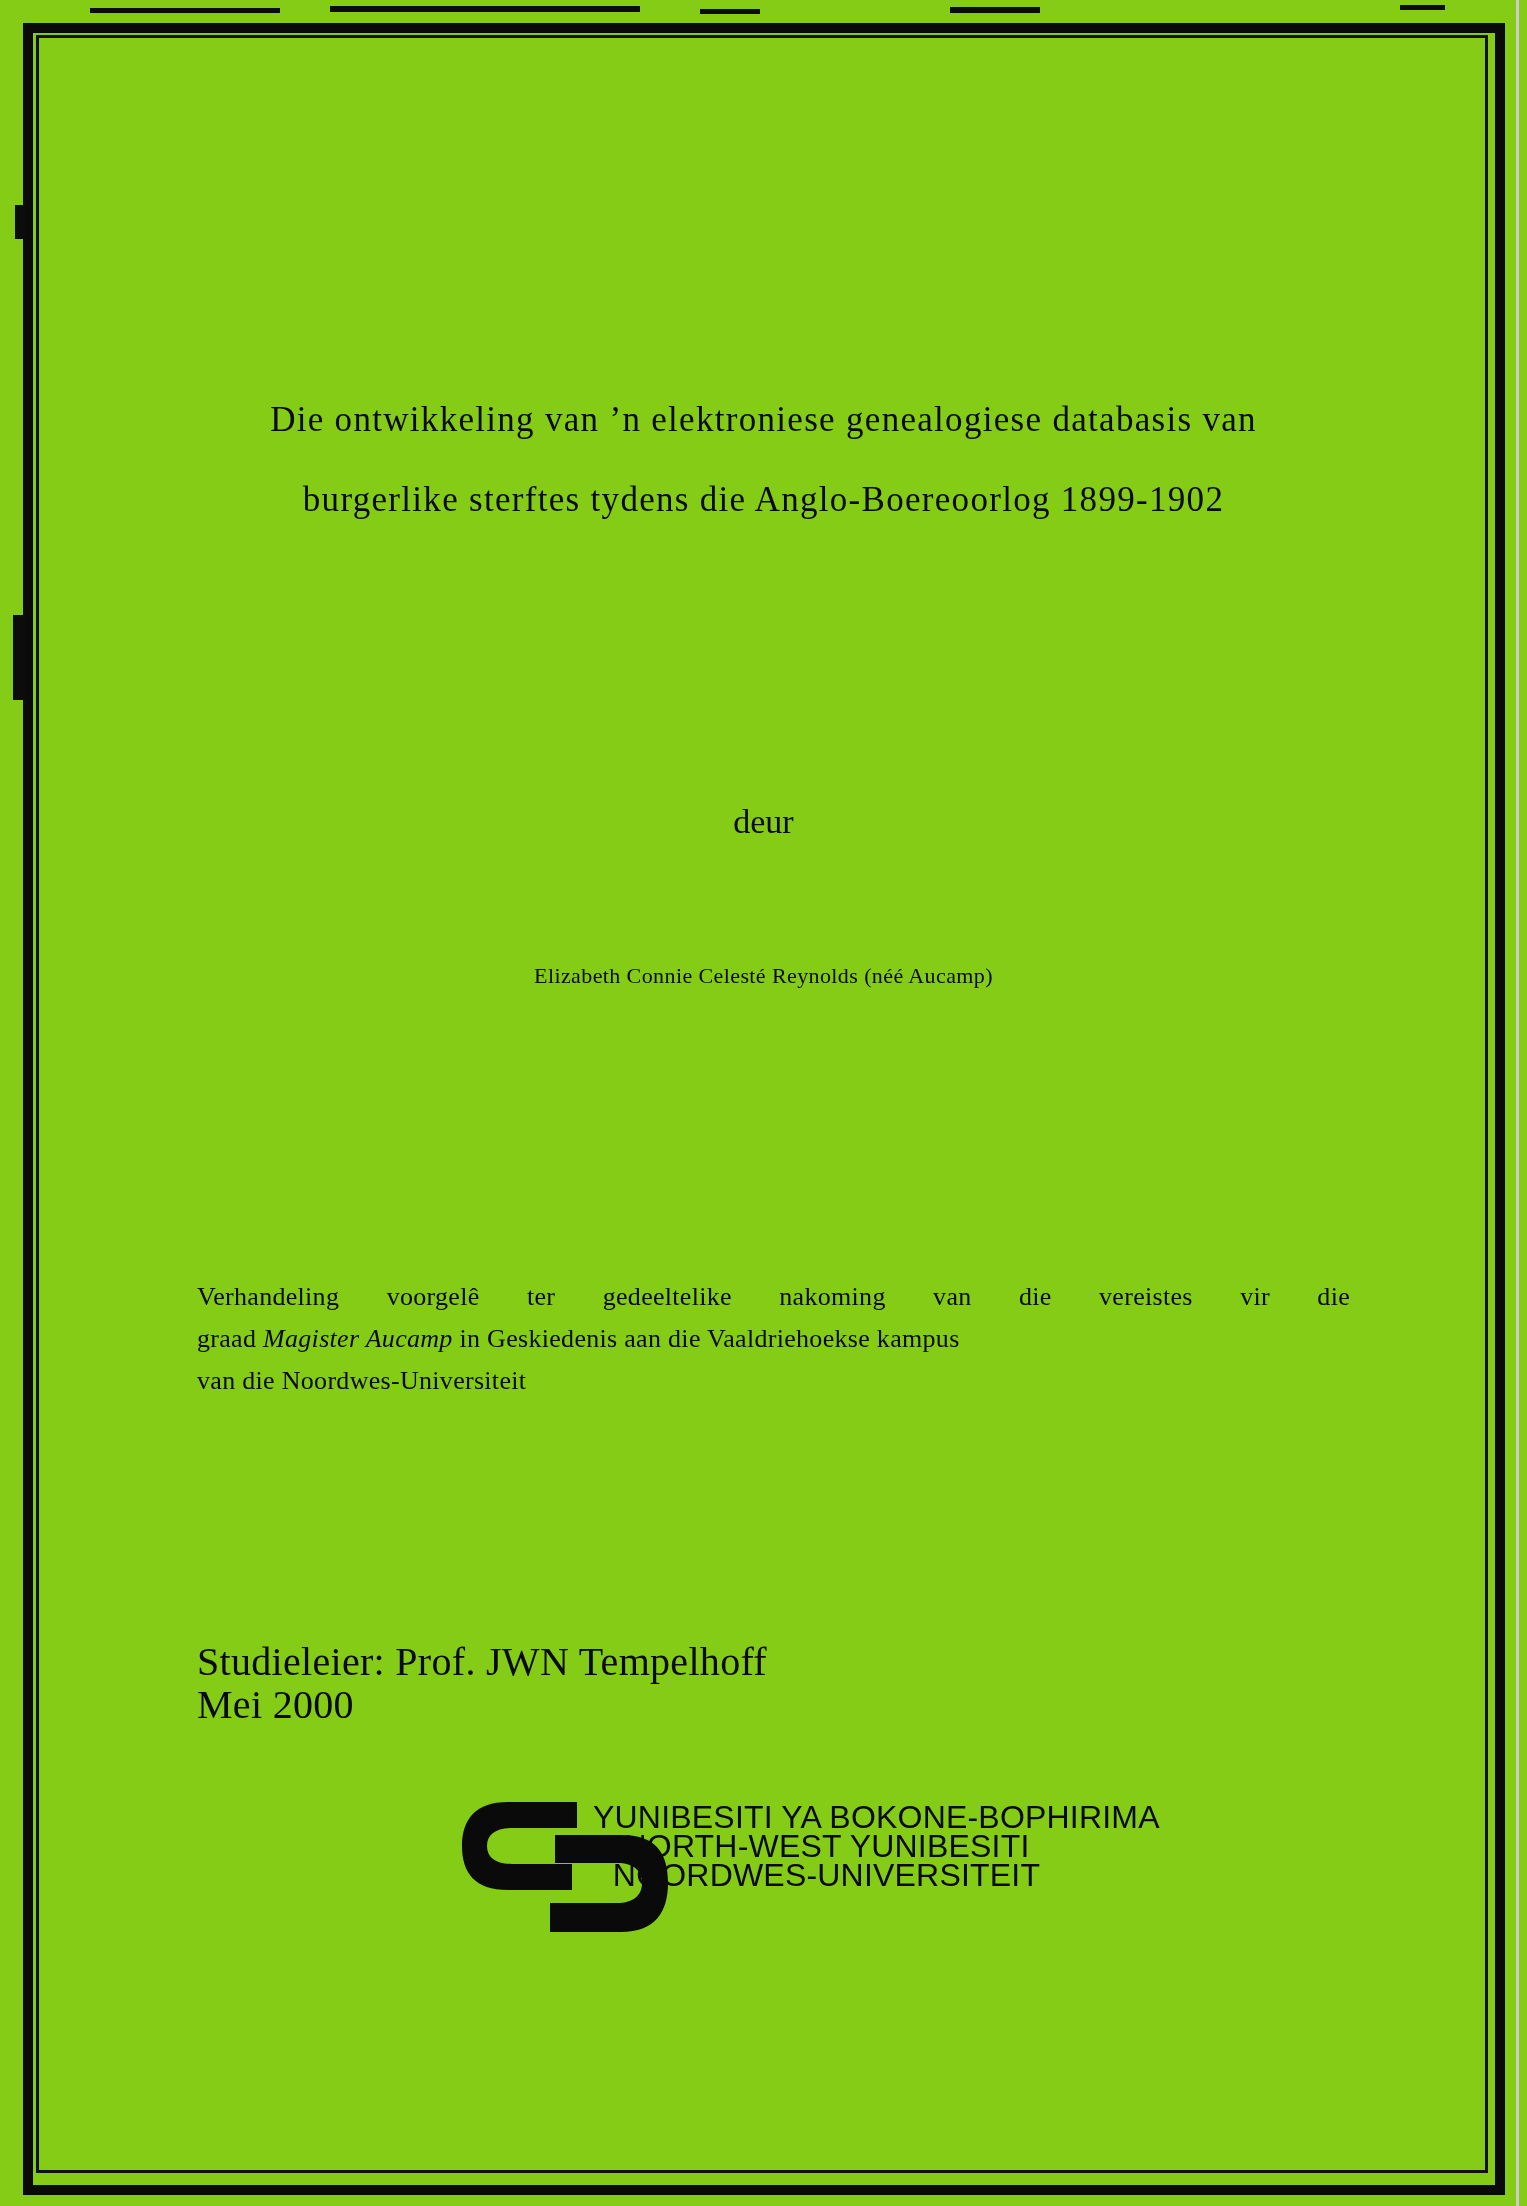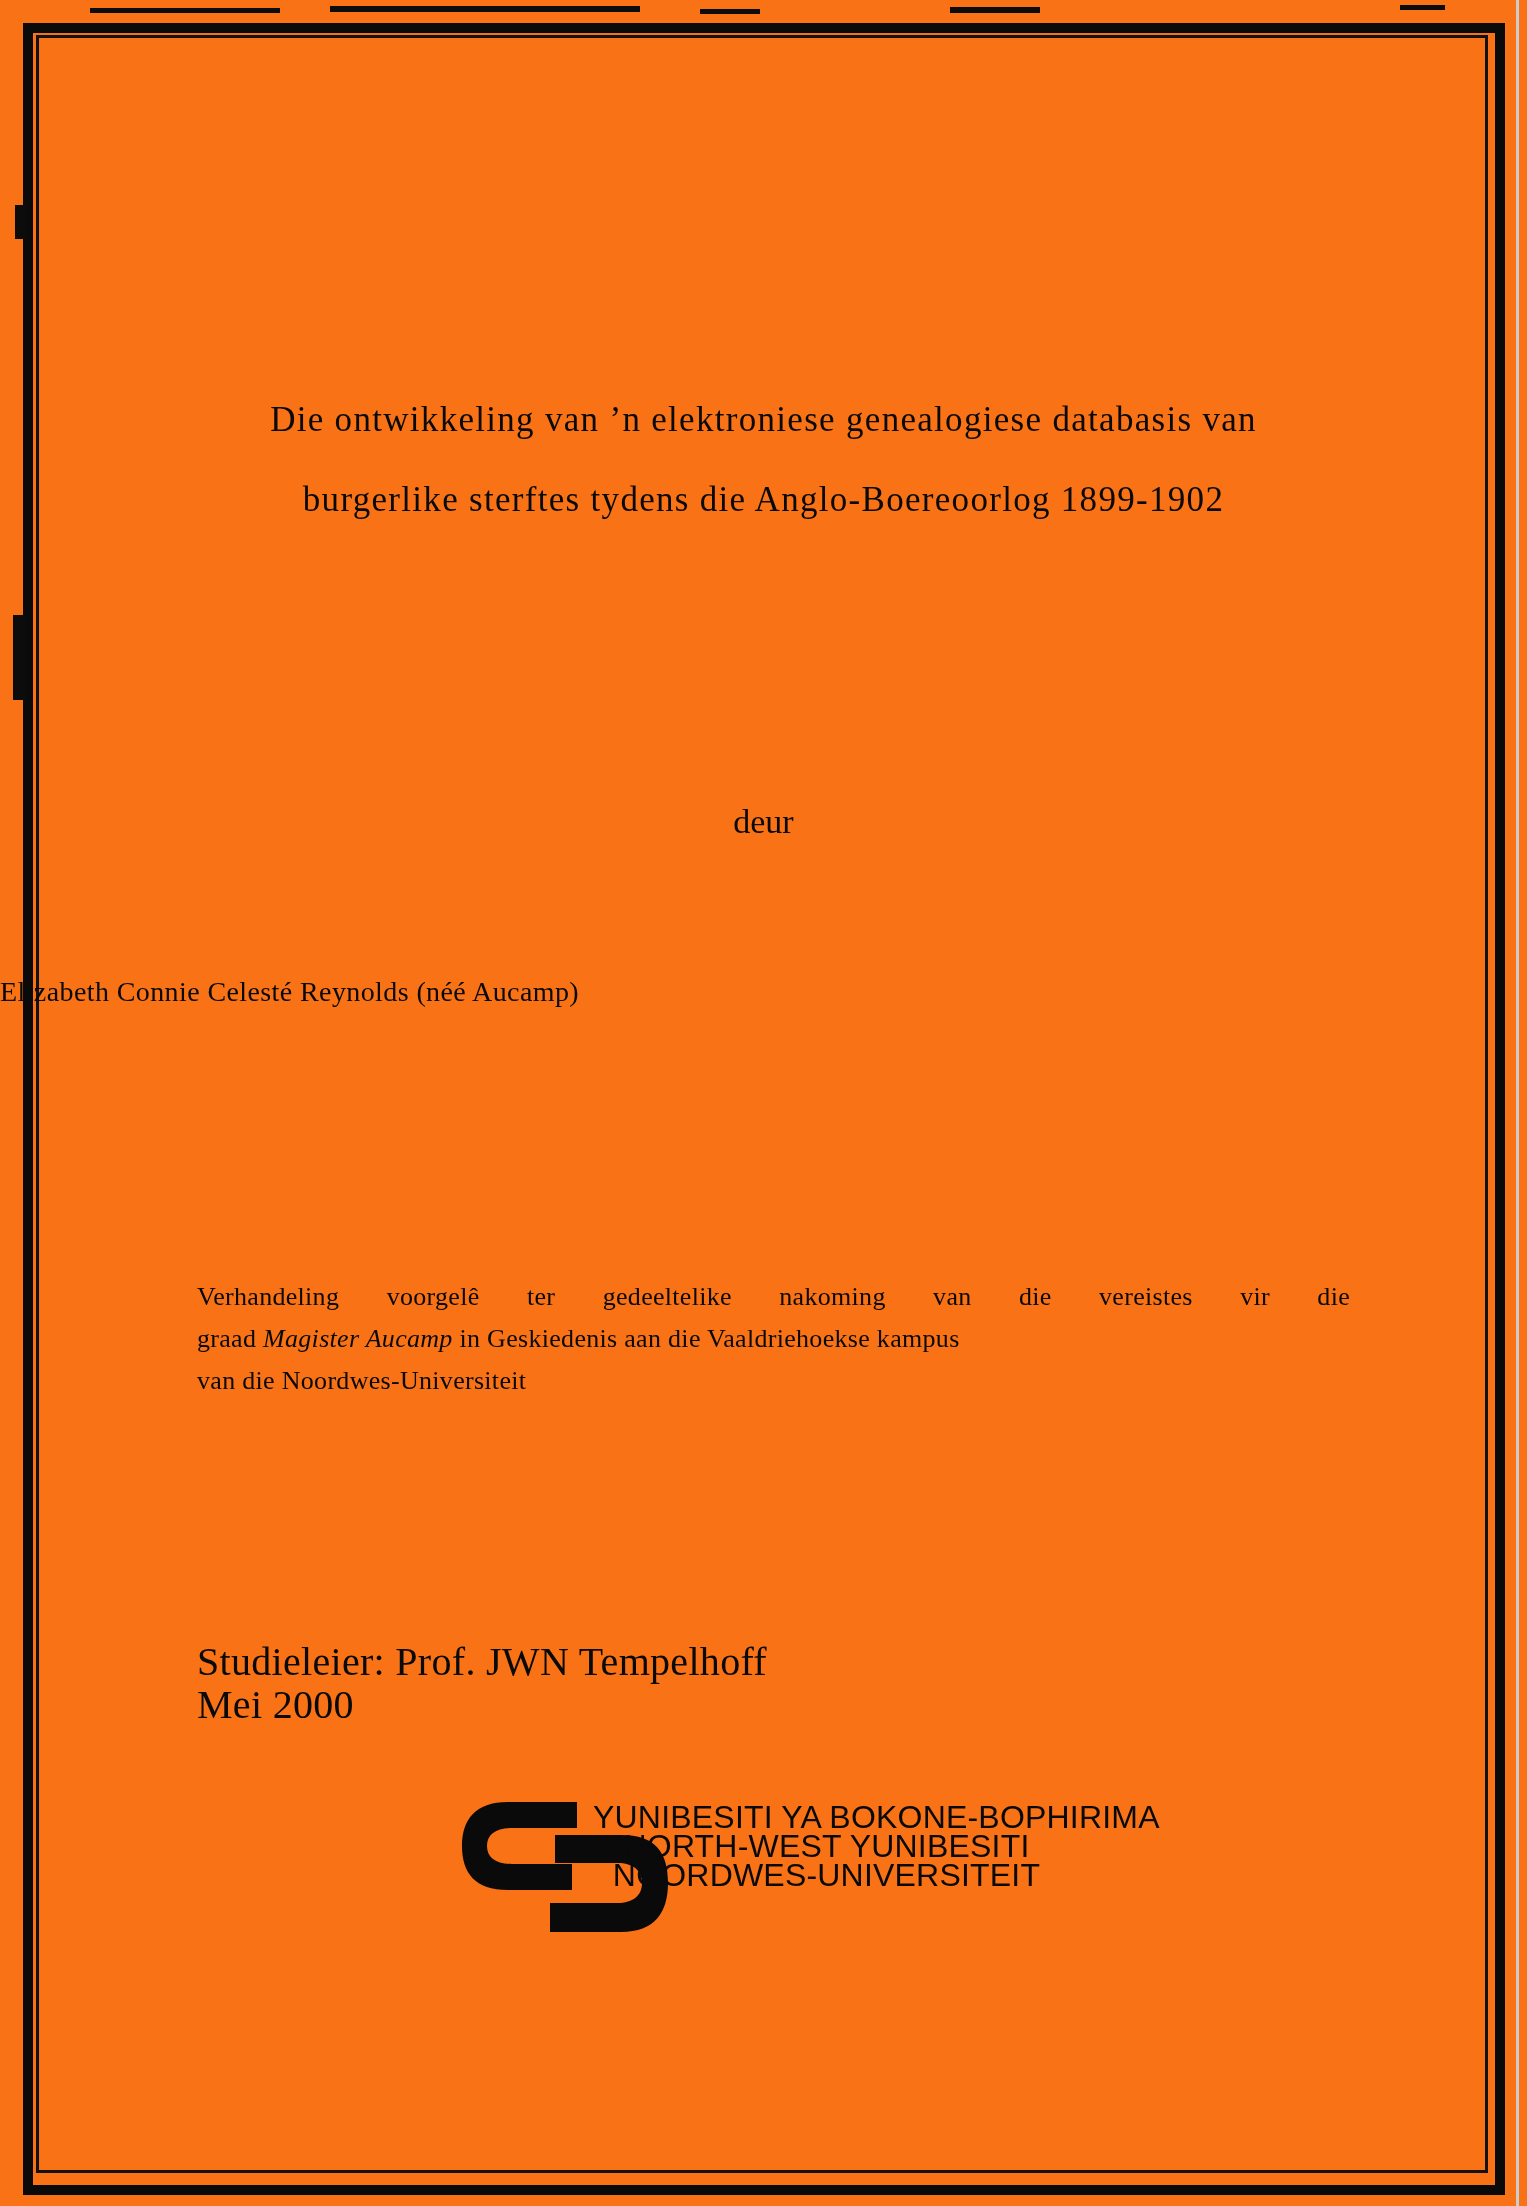--- a/index.html
+++ b/index.html
@@ -1,18 +1,18 @@
 <!DOCTYPE html>
 <html><head>
 <meta charset="utf-8">
 <style>
   html,body { margin:0; padding:0; background:#ffffff; }
   .page {
     position:relative; width:1527px; height:2206px;
-    background:#f97316; overflow:hidden;
+    background:#84cc16; overflow:hidden;
     font-family:"Liberation Serif","DejaVu Serif",serif;
     color:#0a0a0a;
   }
   
   .border-outer {
     position:absolute; left:23px; top:23px; width:1482px; height:2172px;
     border:10px solid #0a0a0a; box-sizing:border-box;
   }
   .border-inner {
     position:absolute; left:36px; top:35px; width:1452px; height:2138px;
@@ -32,21 +32,21 @@
   .title {
     position:absolute; left:0; top:380px; width:100%;
     text-align:center; font-size:35px; line-height:80px; letter-spacing:1.3px;
   }
   .deur {
     position:absolute; left:0; top:805px; width:100%;
     text-align:center; font-size:34px; line-height:34px;
   }
   .author {
     position:absolute; left:0; top:956px; width:100%;
-    text-align:left; font-size:28px; line-height:40px; letter-spacing:0.4px;margin-top:16px;
+    text-align:center; font-size:22px; line-height:40px; letter-spacing:0.4px;
   }
   .statement {
     position:absolute; left:197px; top:1276px; width:1153px;
     font-size:26px; line-height:42px; letter-spacing:0.3px;
   }
   .justified { text-align:justify; text-align-last:justify; text-justify:inter-word; }
   .italic { font-style:italic; }
   .supervisor {
     position:absolute; left:197px; top:1640px;
     font-size:40px; line-height:43px; letter-spacing:0.3px;

